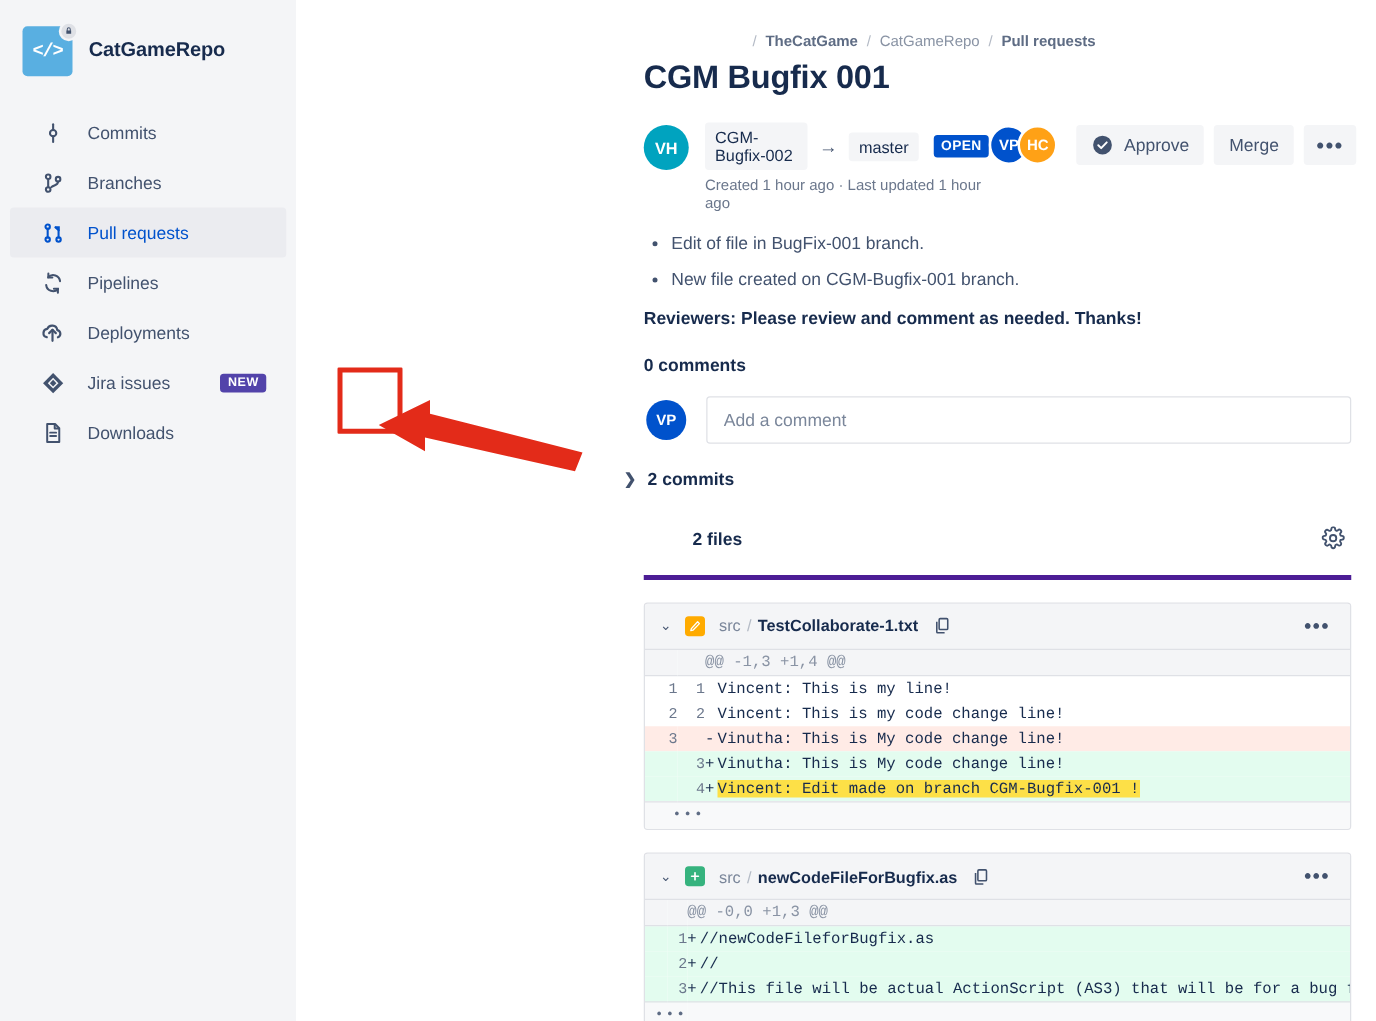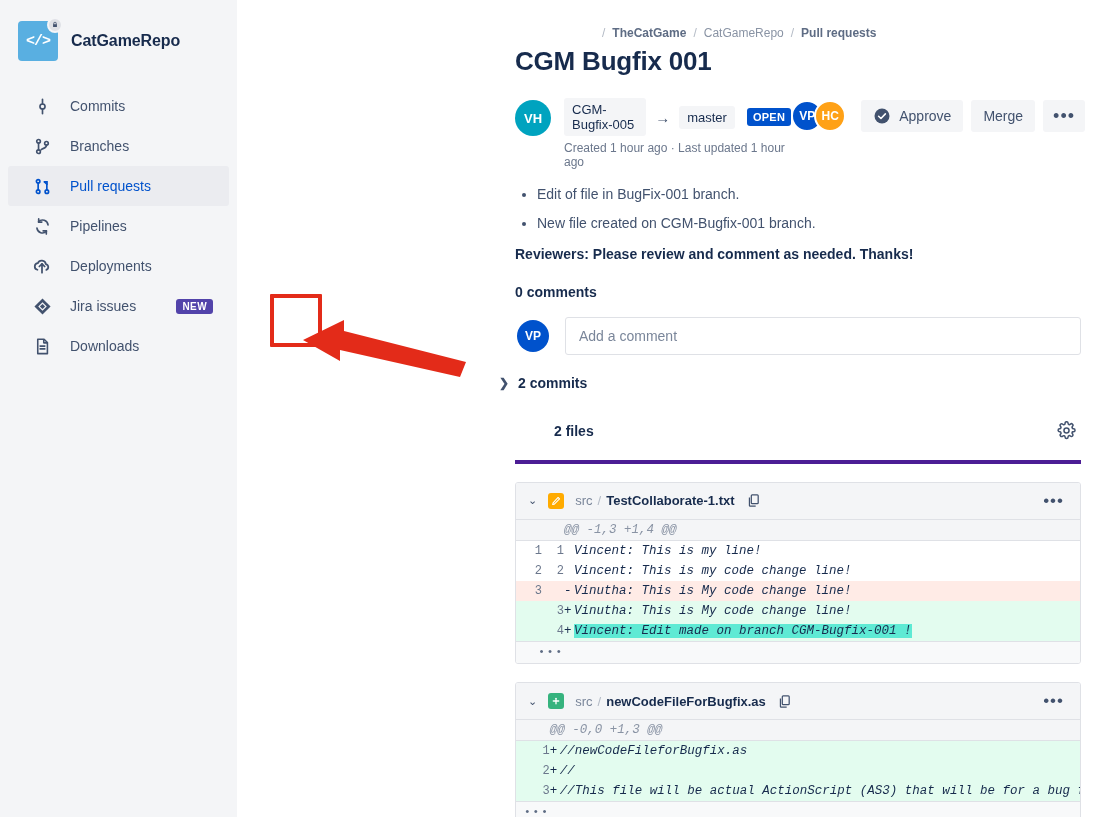--- a/index.html
+++ b/index.html
@@ -331,32 +331,31 @@
     color: #6B778C;
     padding: 0 4px 0 0;
     user-select: none;
     font-size: 12px;
   }
   .ln.first { padding-left: 8px; width: 26px; }
   .code {
     padding-left: 10px;
     white-space: pre;
     color: #172B4D;
-    font-style: italic;
   }
   tr.hunk td { background: #F4F5F7; color: #6B778C; border-bottom: 1px solid #DFE1E6; }
   tr.hunk .code { color: #8993A4; }
   tr.ctx td { background: #fff; }
   tr.del td { background: #FFEBE6; }
   tr.del .ln { background: #FFEBE6; }
   tr.add td { background: #E3FCEF; }
   tr.add .ln { background: #E3FCEF; }
   tr.expand td { background: #F8F9FA; border-top: 1px solid #DFE1E6; height: 22px; }
   tr.expand .dots { color: #5E6C84; letter-spacing: 2px; font-size: 11px; padding-left: 8px; }
-  .wordhl { background: #5eead4; }
+  .wordhl { background: #fde047; }
   .sign { display: inline-block; width: 10px; }
 
   
   .annot { position: absolute; pointer-events: none; }
   .annot-box {
     left: 270px; top: 294px;
     width: 52px; height: 53px;
     border: 4px solid #E32B19;
     border-radius: 1px;
   }
@@ -479,21 +478,21 @@
       <span class="sep">/</span>
       <a href="#">Pull requests</a>
     </div>
 
     <h1 class="pr-title">CGM Bugfix 001</h1>
 
     <div class="pr-meta-row">
       <div class="author-avatar">VH</div>
       <div class="branch-block">
         <div class="branch-line">
-          <span class="branch-chip">CGM-Bugfix-005</span>
+          <span class="branch-chip">CGM-Bugfix-002</span>
           <span class="branch-arrow">→</span>
           <span class="branch-chip">master</span>
           <span class="open-badge">OPEN</span>
         </div>
         <div class="timestamps">Created 1 hour ago · Last updated 1 hour ago</div>
       </div>
 
       <div class="actions">
         <div class="avatar-group">
           <span class="mini" style="background:#0052CC">VP</span>

